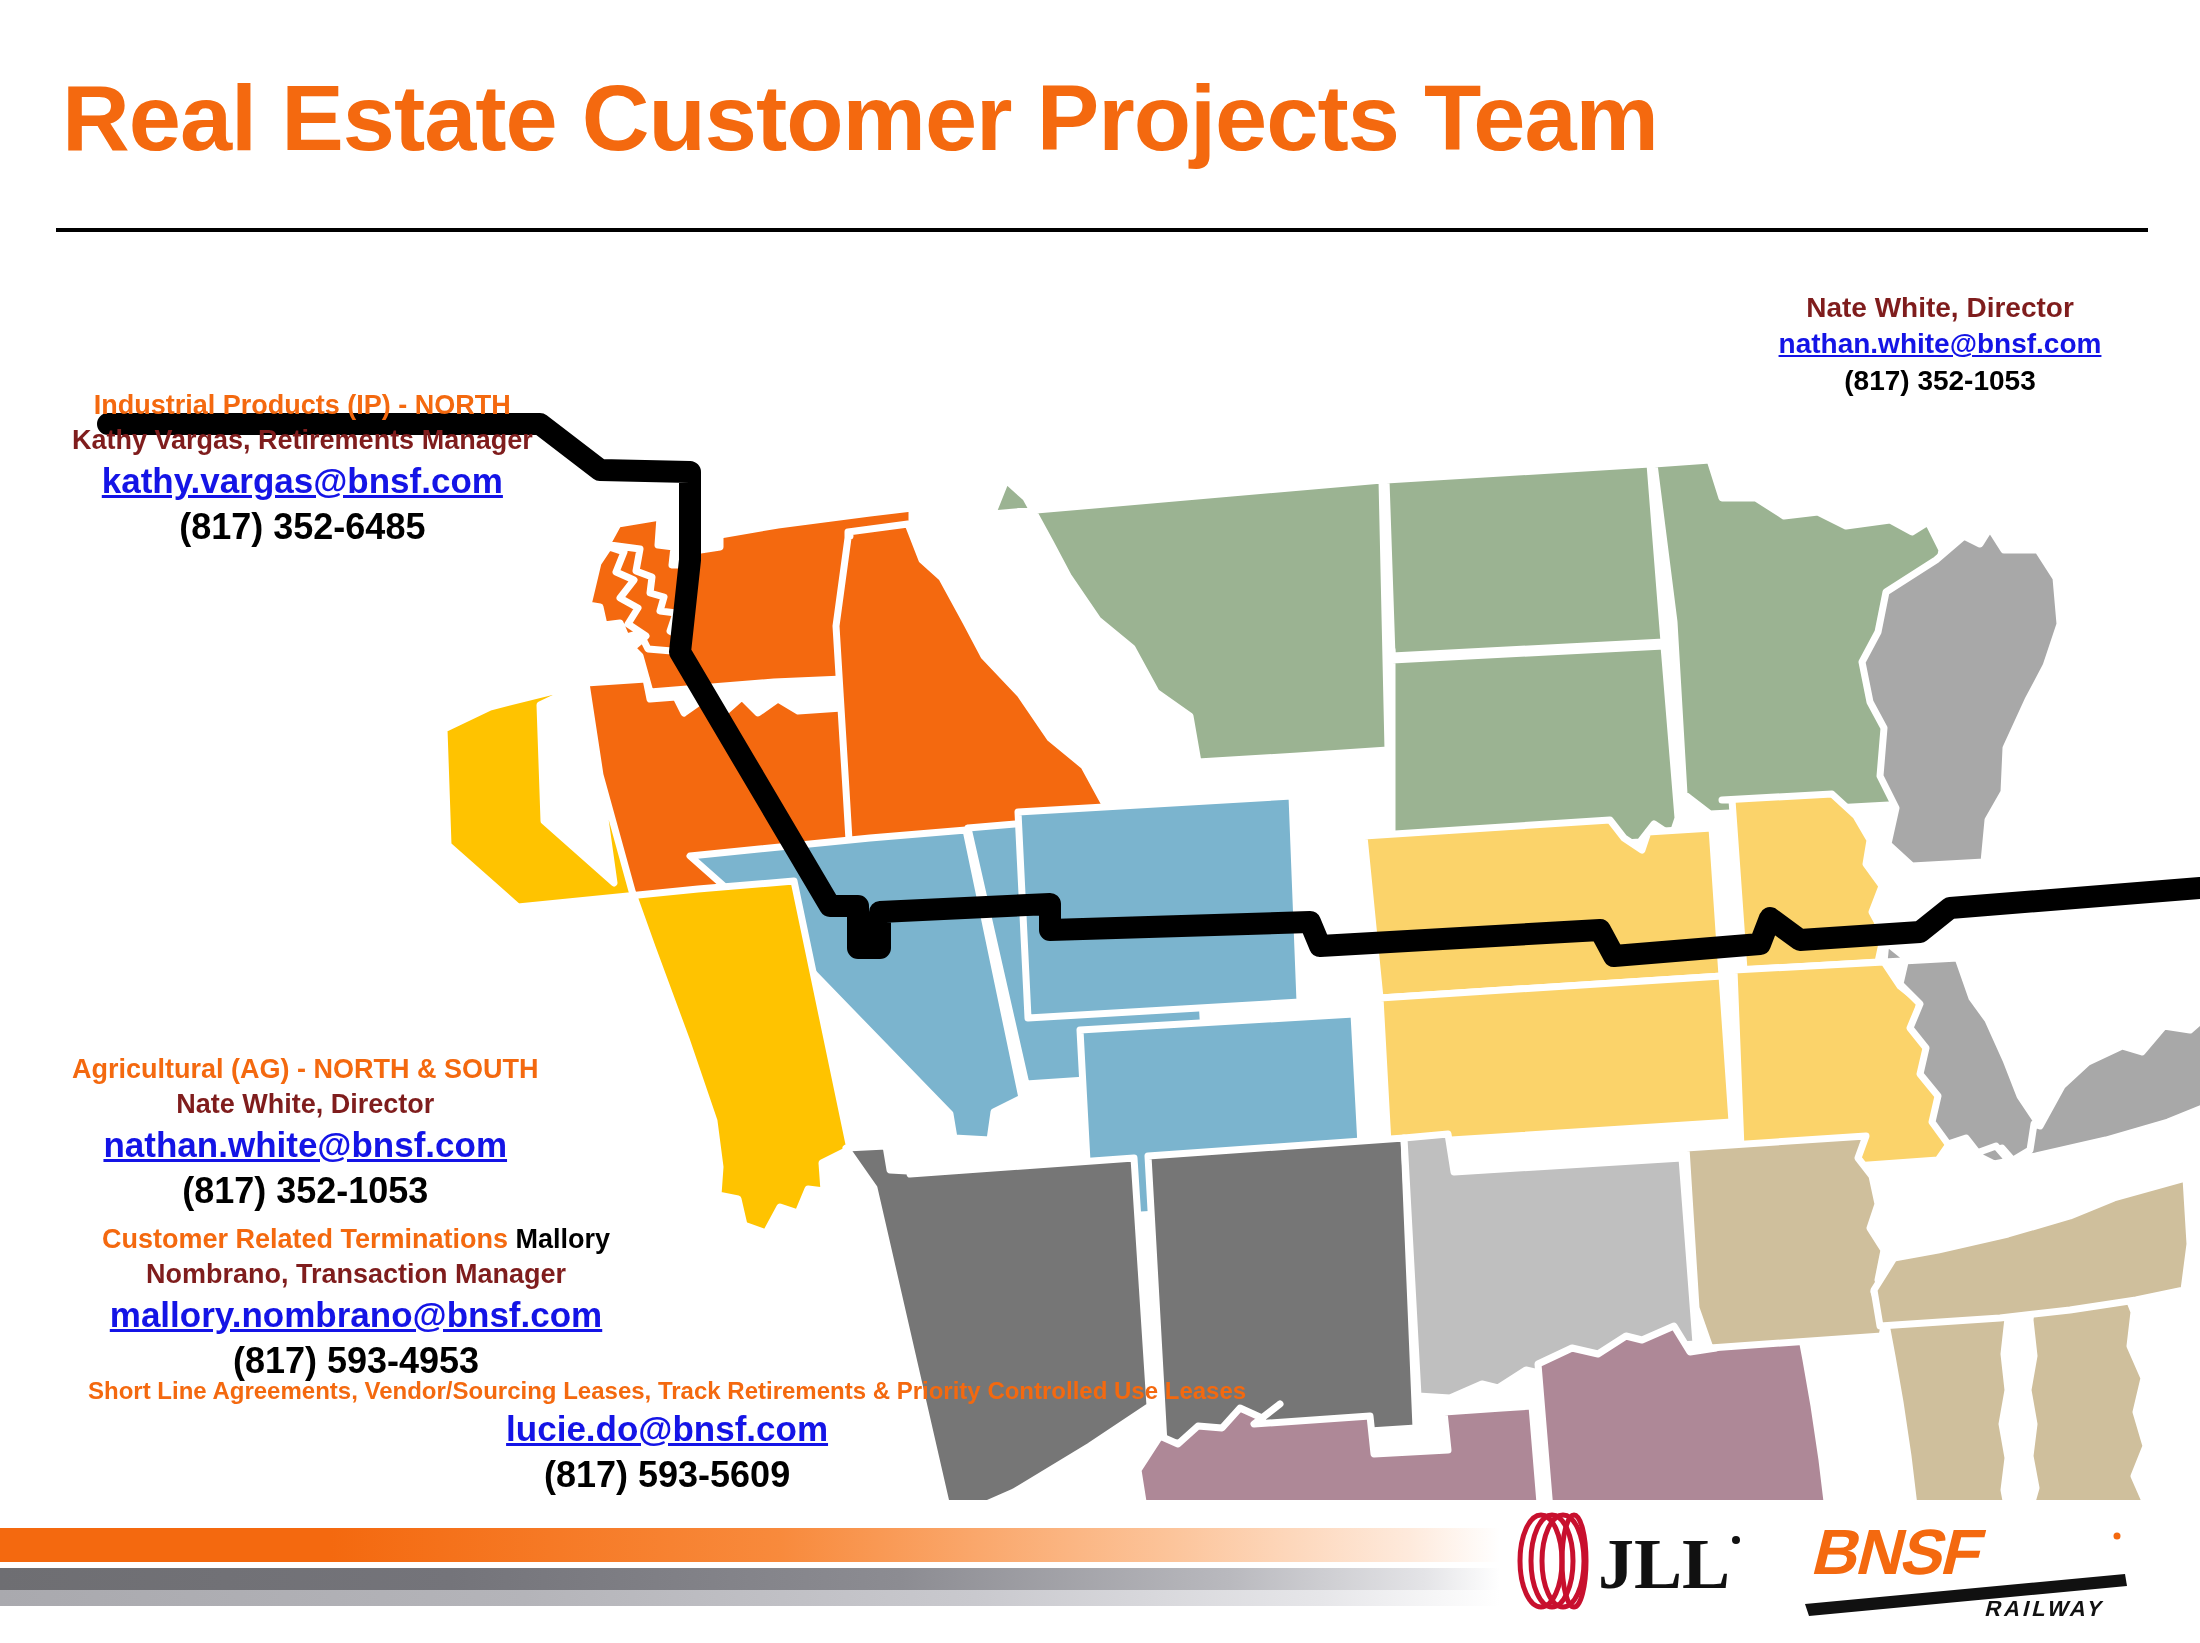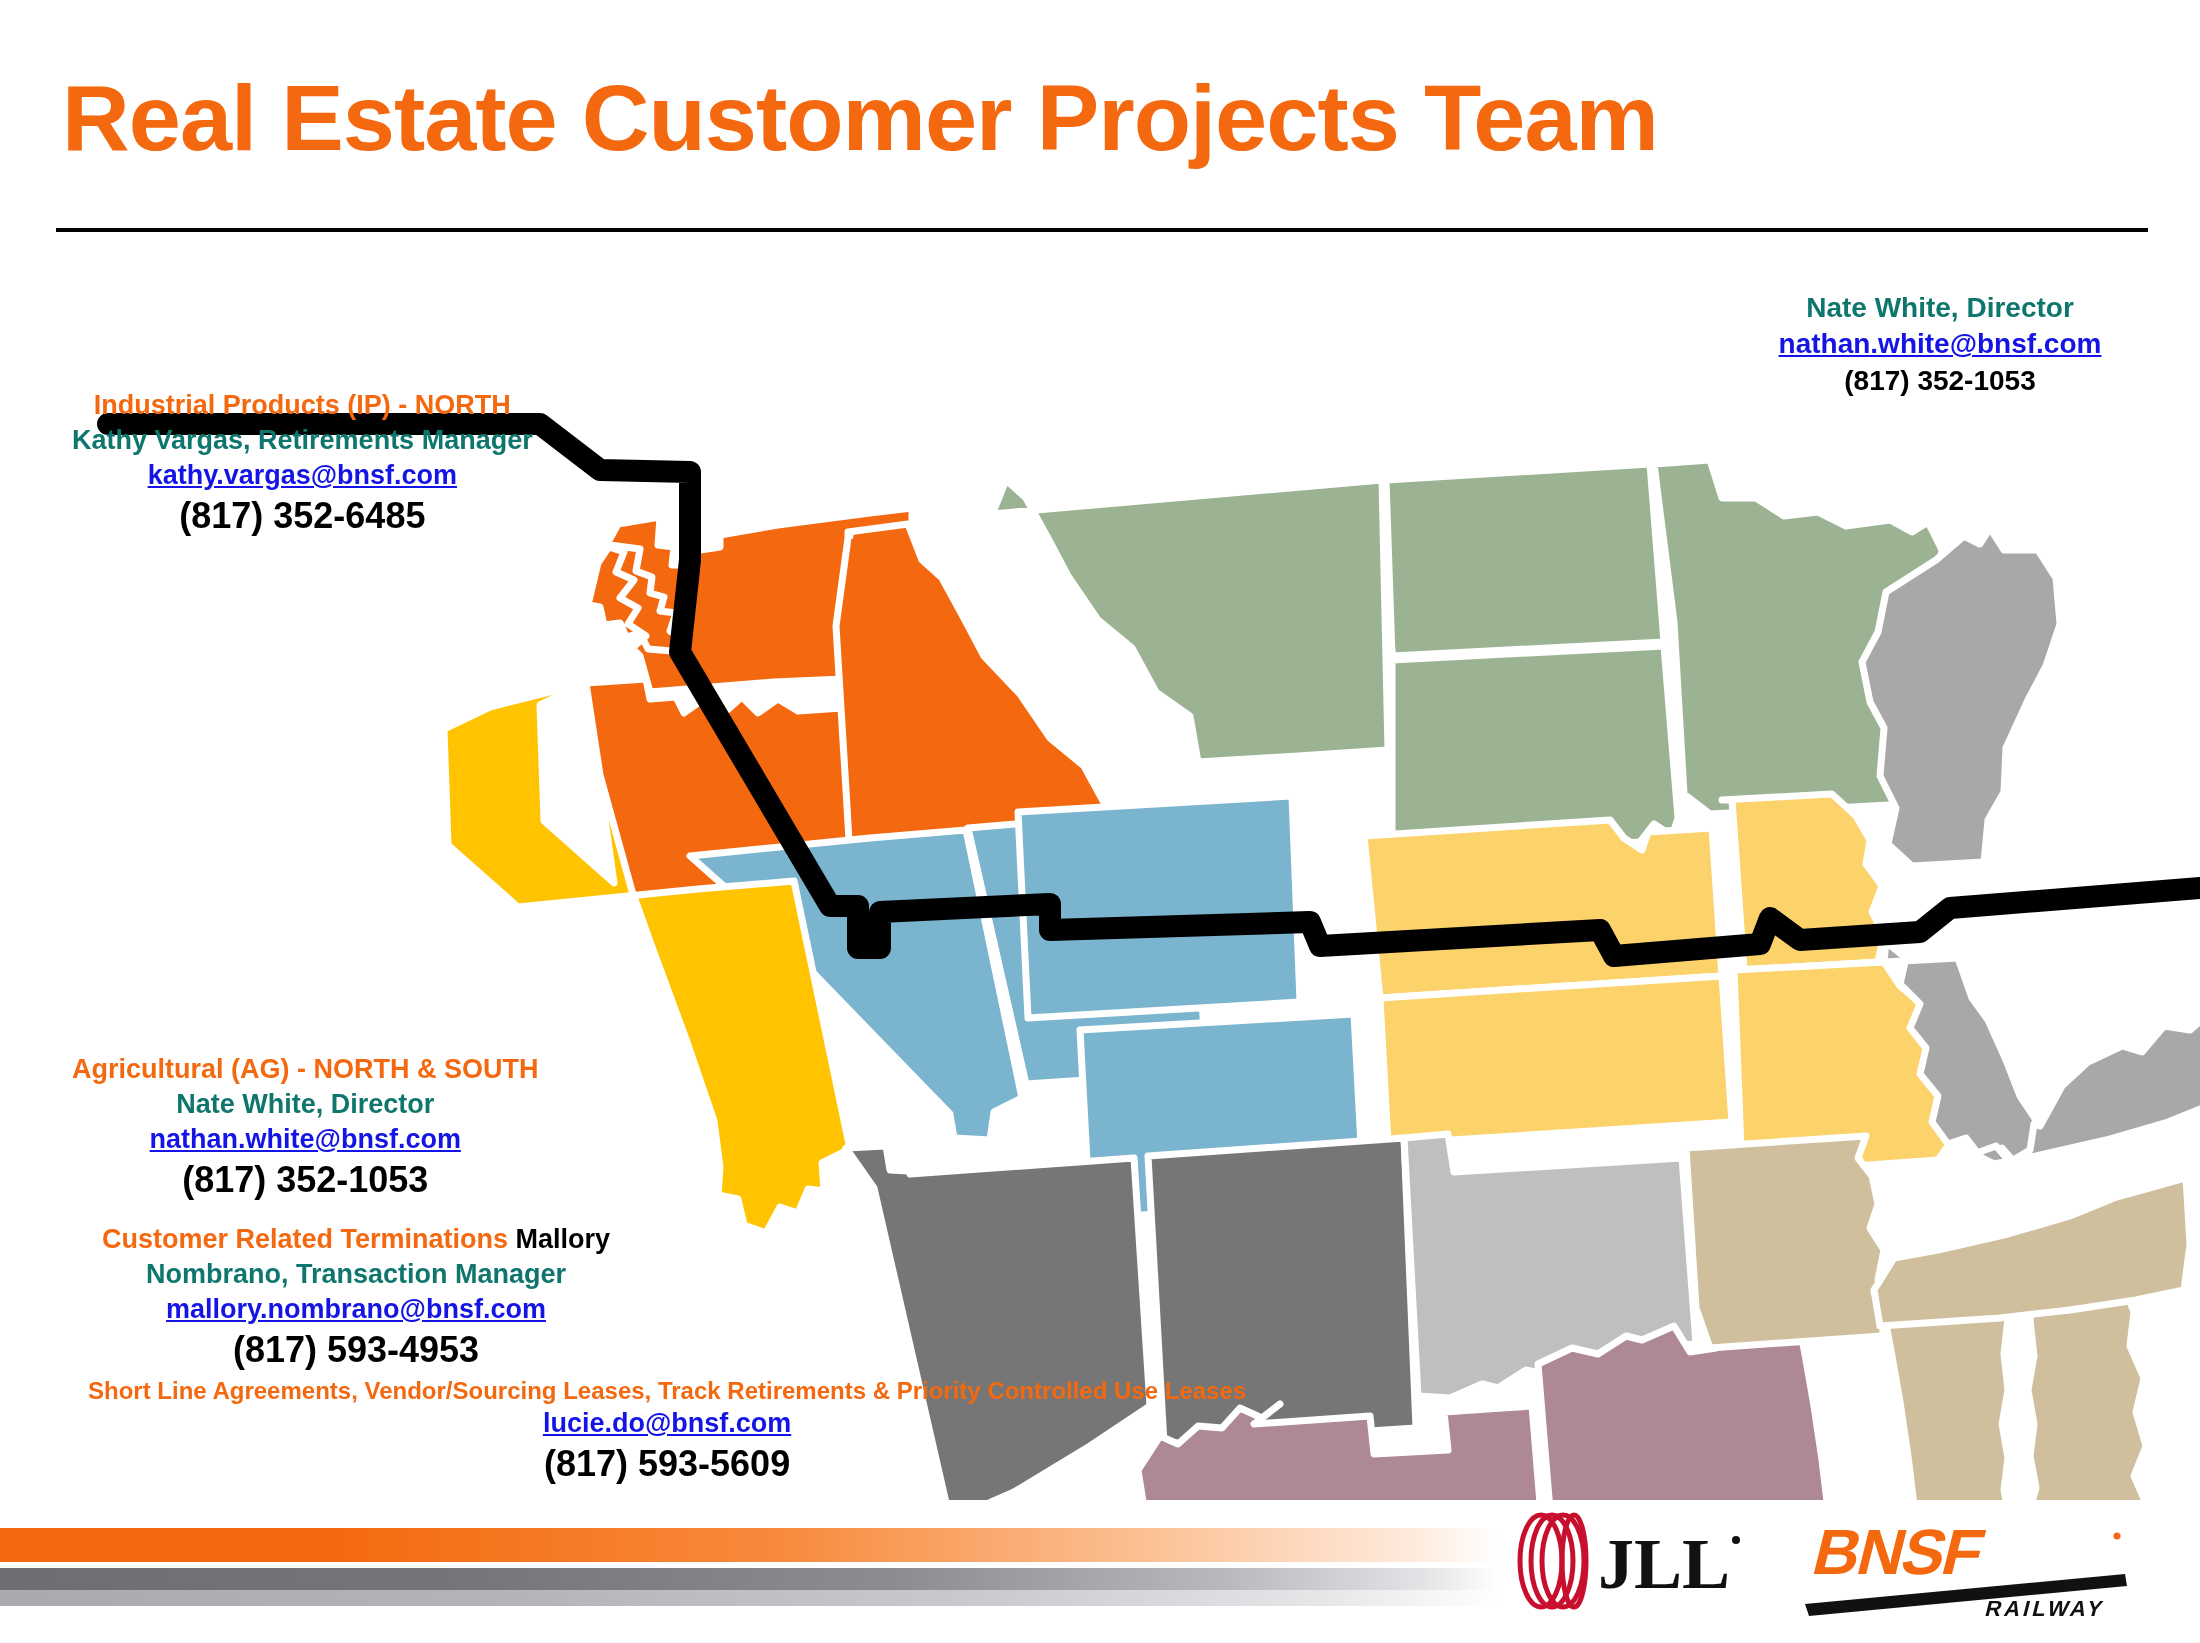--- a/index.html
+++ b/index.html
@@ -26,22 +26,22 @@
   }
   .title-rule{
     position:absolute;left:56px;top:228px;width:2092px;height:4px;
     background:#000;
   }
 
   
   .contact{position:absolute;line-height:1.30;text-align:center;}
   .c-head{color:#F4690F;font-weight:bold;font-size:27px;white-space:nowrap;}
   .c-head .plain{color:#000;font-weight:bold;}
-  .c-name{color:#0f766e;font-weight:bold;font-size:27px;white-space:nowrap;}
-  .c-mail{color:#1414E6;font-weight:bold;font-size:27px;text-decoration:underline;white-space:nowrap;display:inline-block;}
+  .c-name{color:#7f1d1d;font-weight:bold;font-size:27px;white-space:nowrap;}
+  .c-mail{color:#1414E6;font-weight:bold;font-size:35px;text-decoration:underline;white-space:nowrap;display:inline-block;}
   .c-phone{color:#000;font-weight:bold;font-size:36px;white-space:nowrap;}
 
   .contact.ip-north{left:72px;top:388px;}
   .contact.ip-south{left:72px;top:700px;}
   .contact.ag{left:72px;top:1052px;}
   .contact.crt{left:76px;top:1222px;width:560px;}
   .contact.crt .c-head{white-space:normal;}
   .contact.sla{left:88px;top:1375px;}
   .contact.sla .c-head{font-size:24px;}
 

